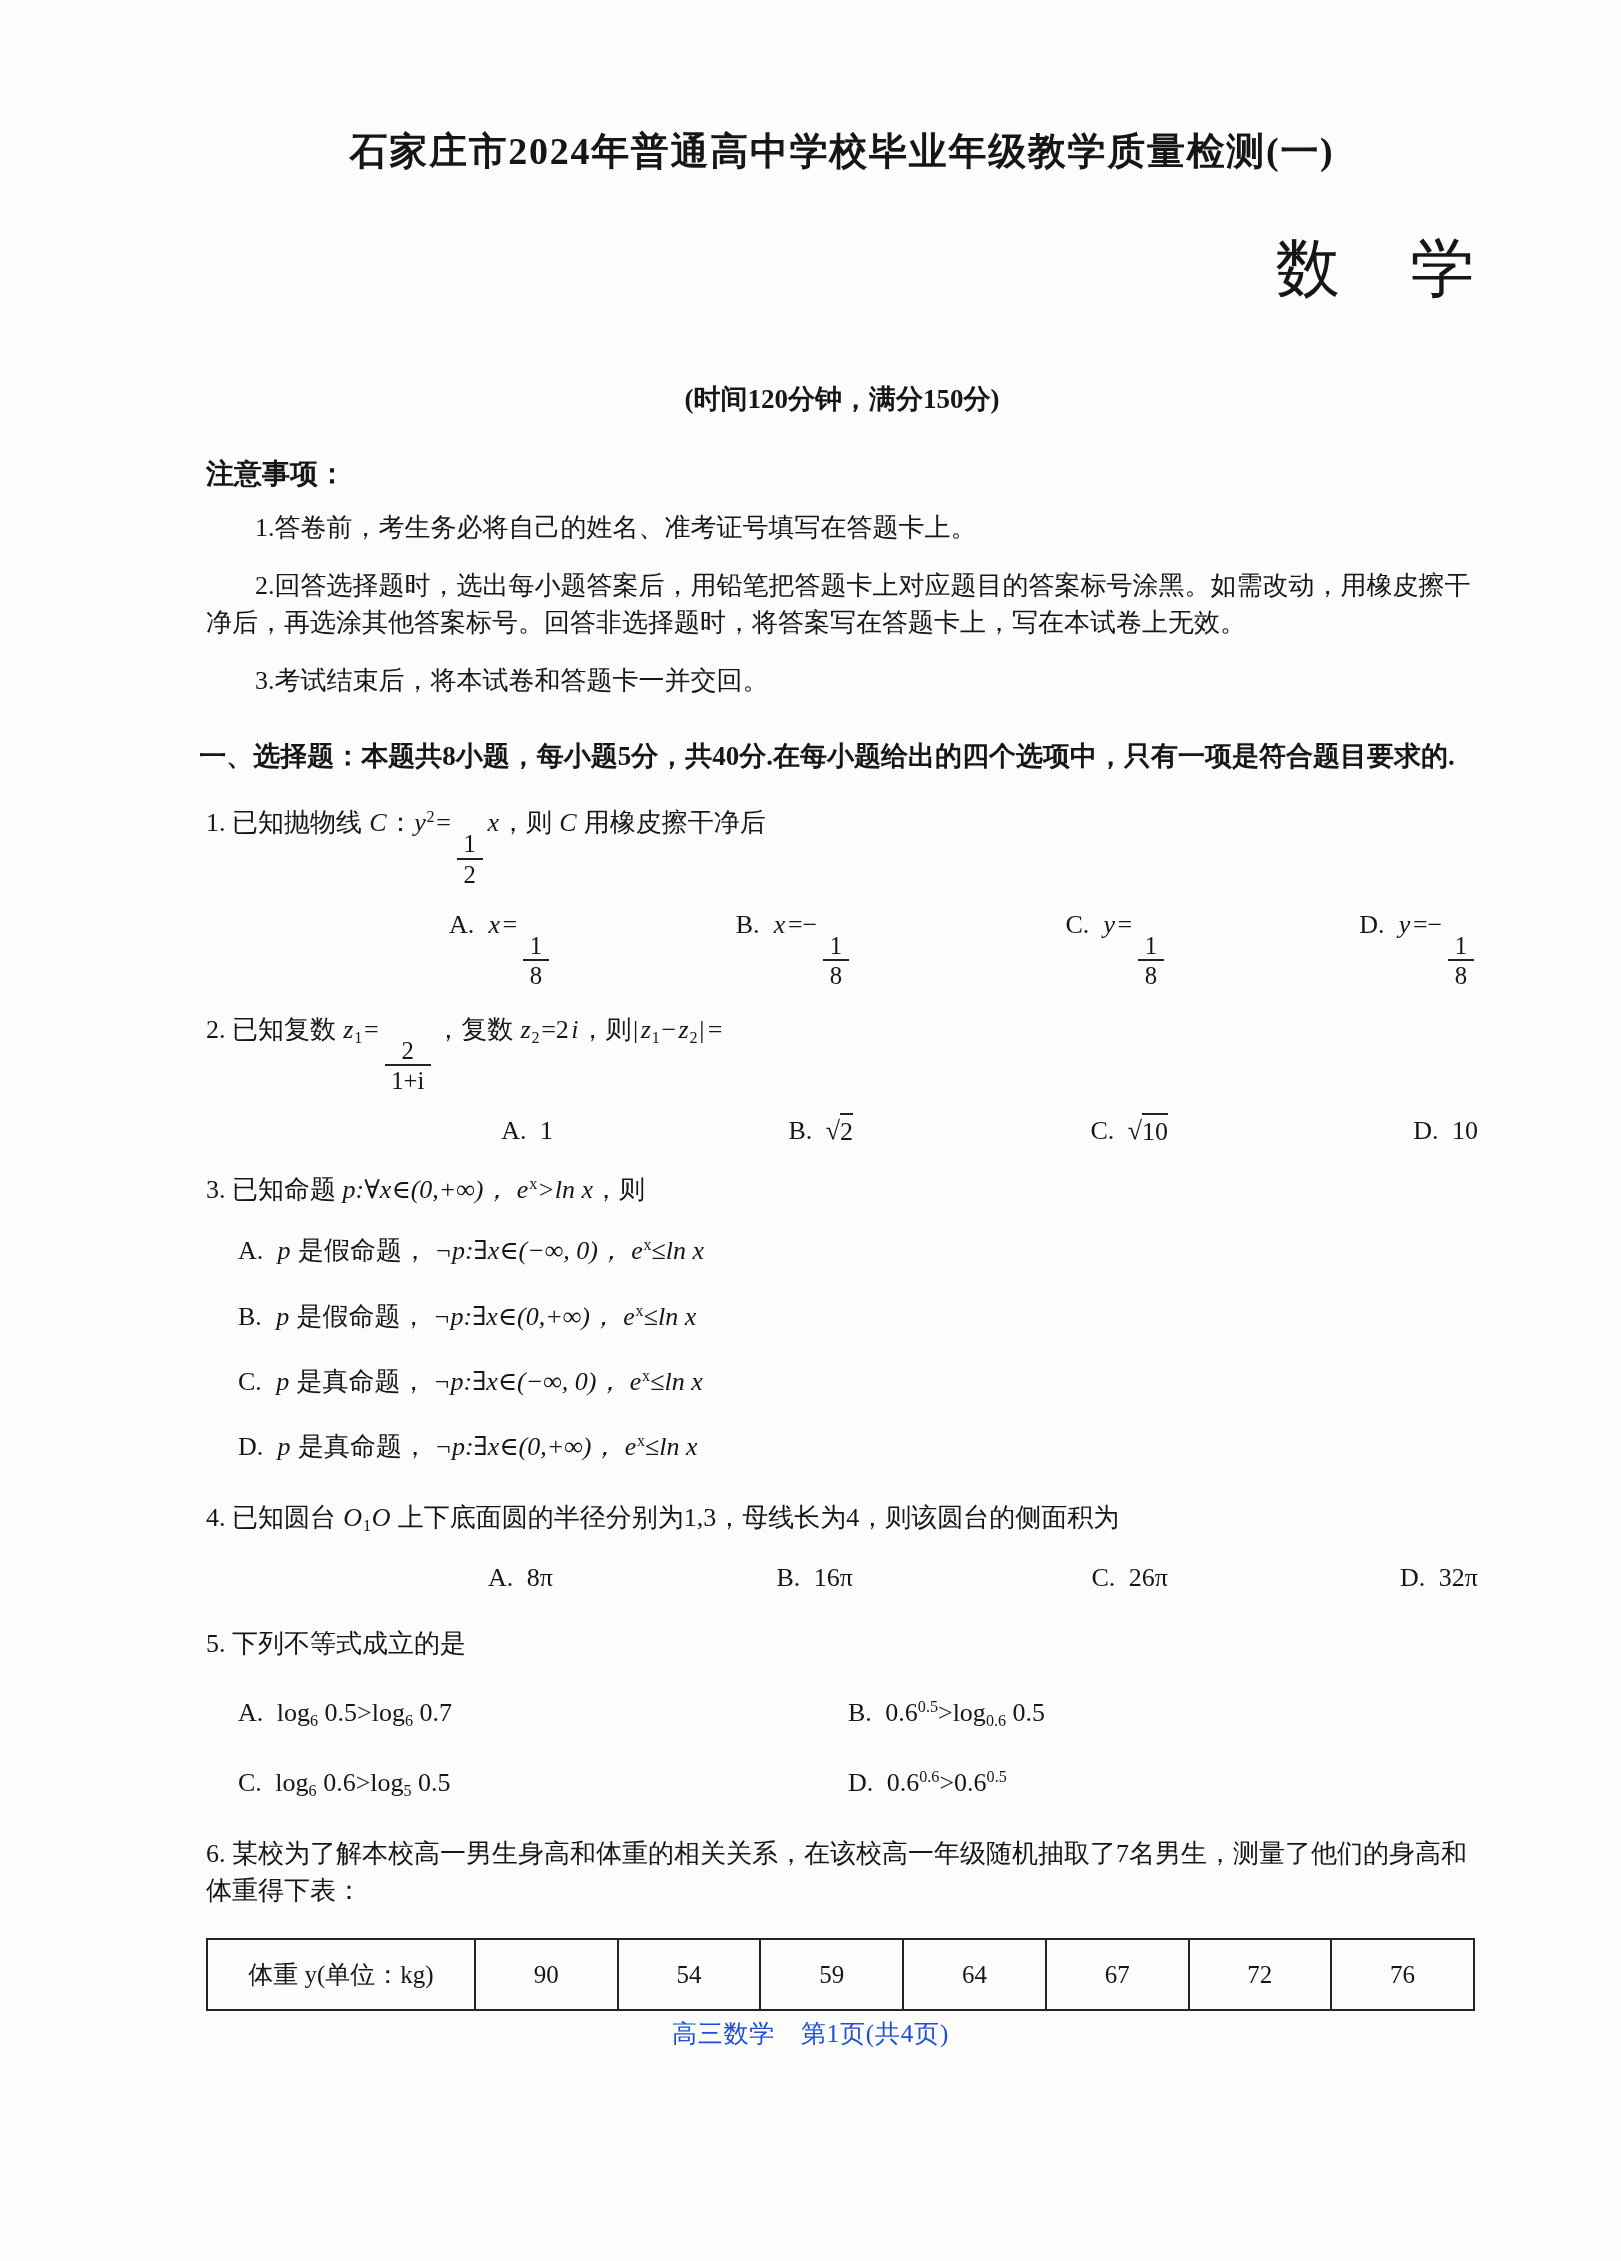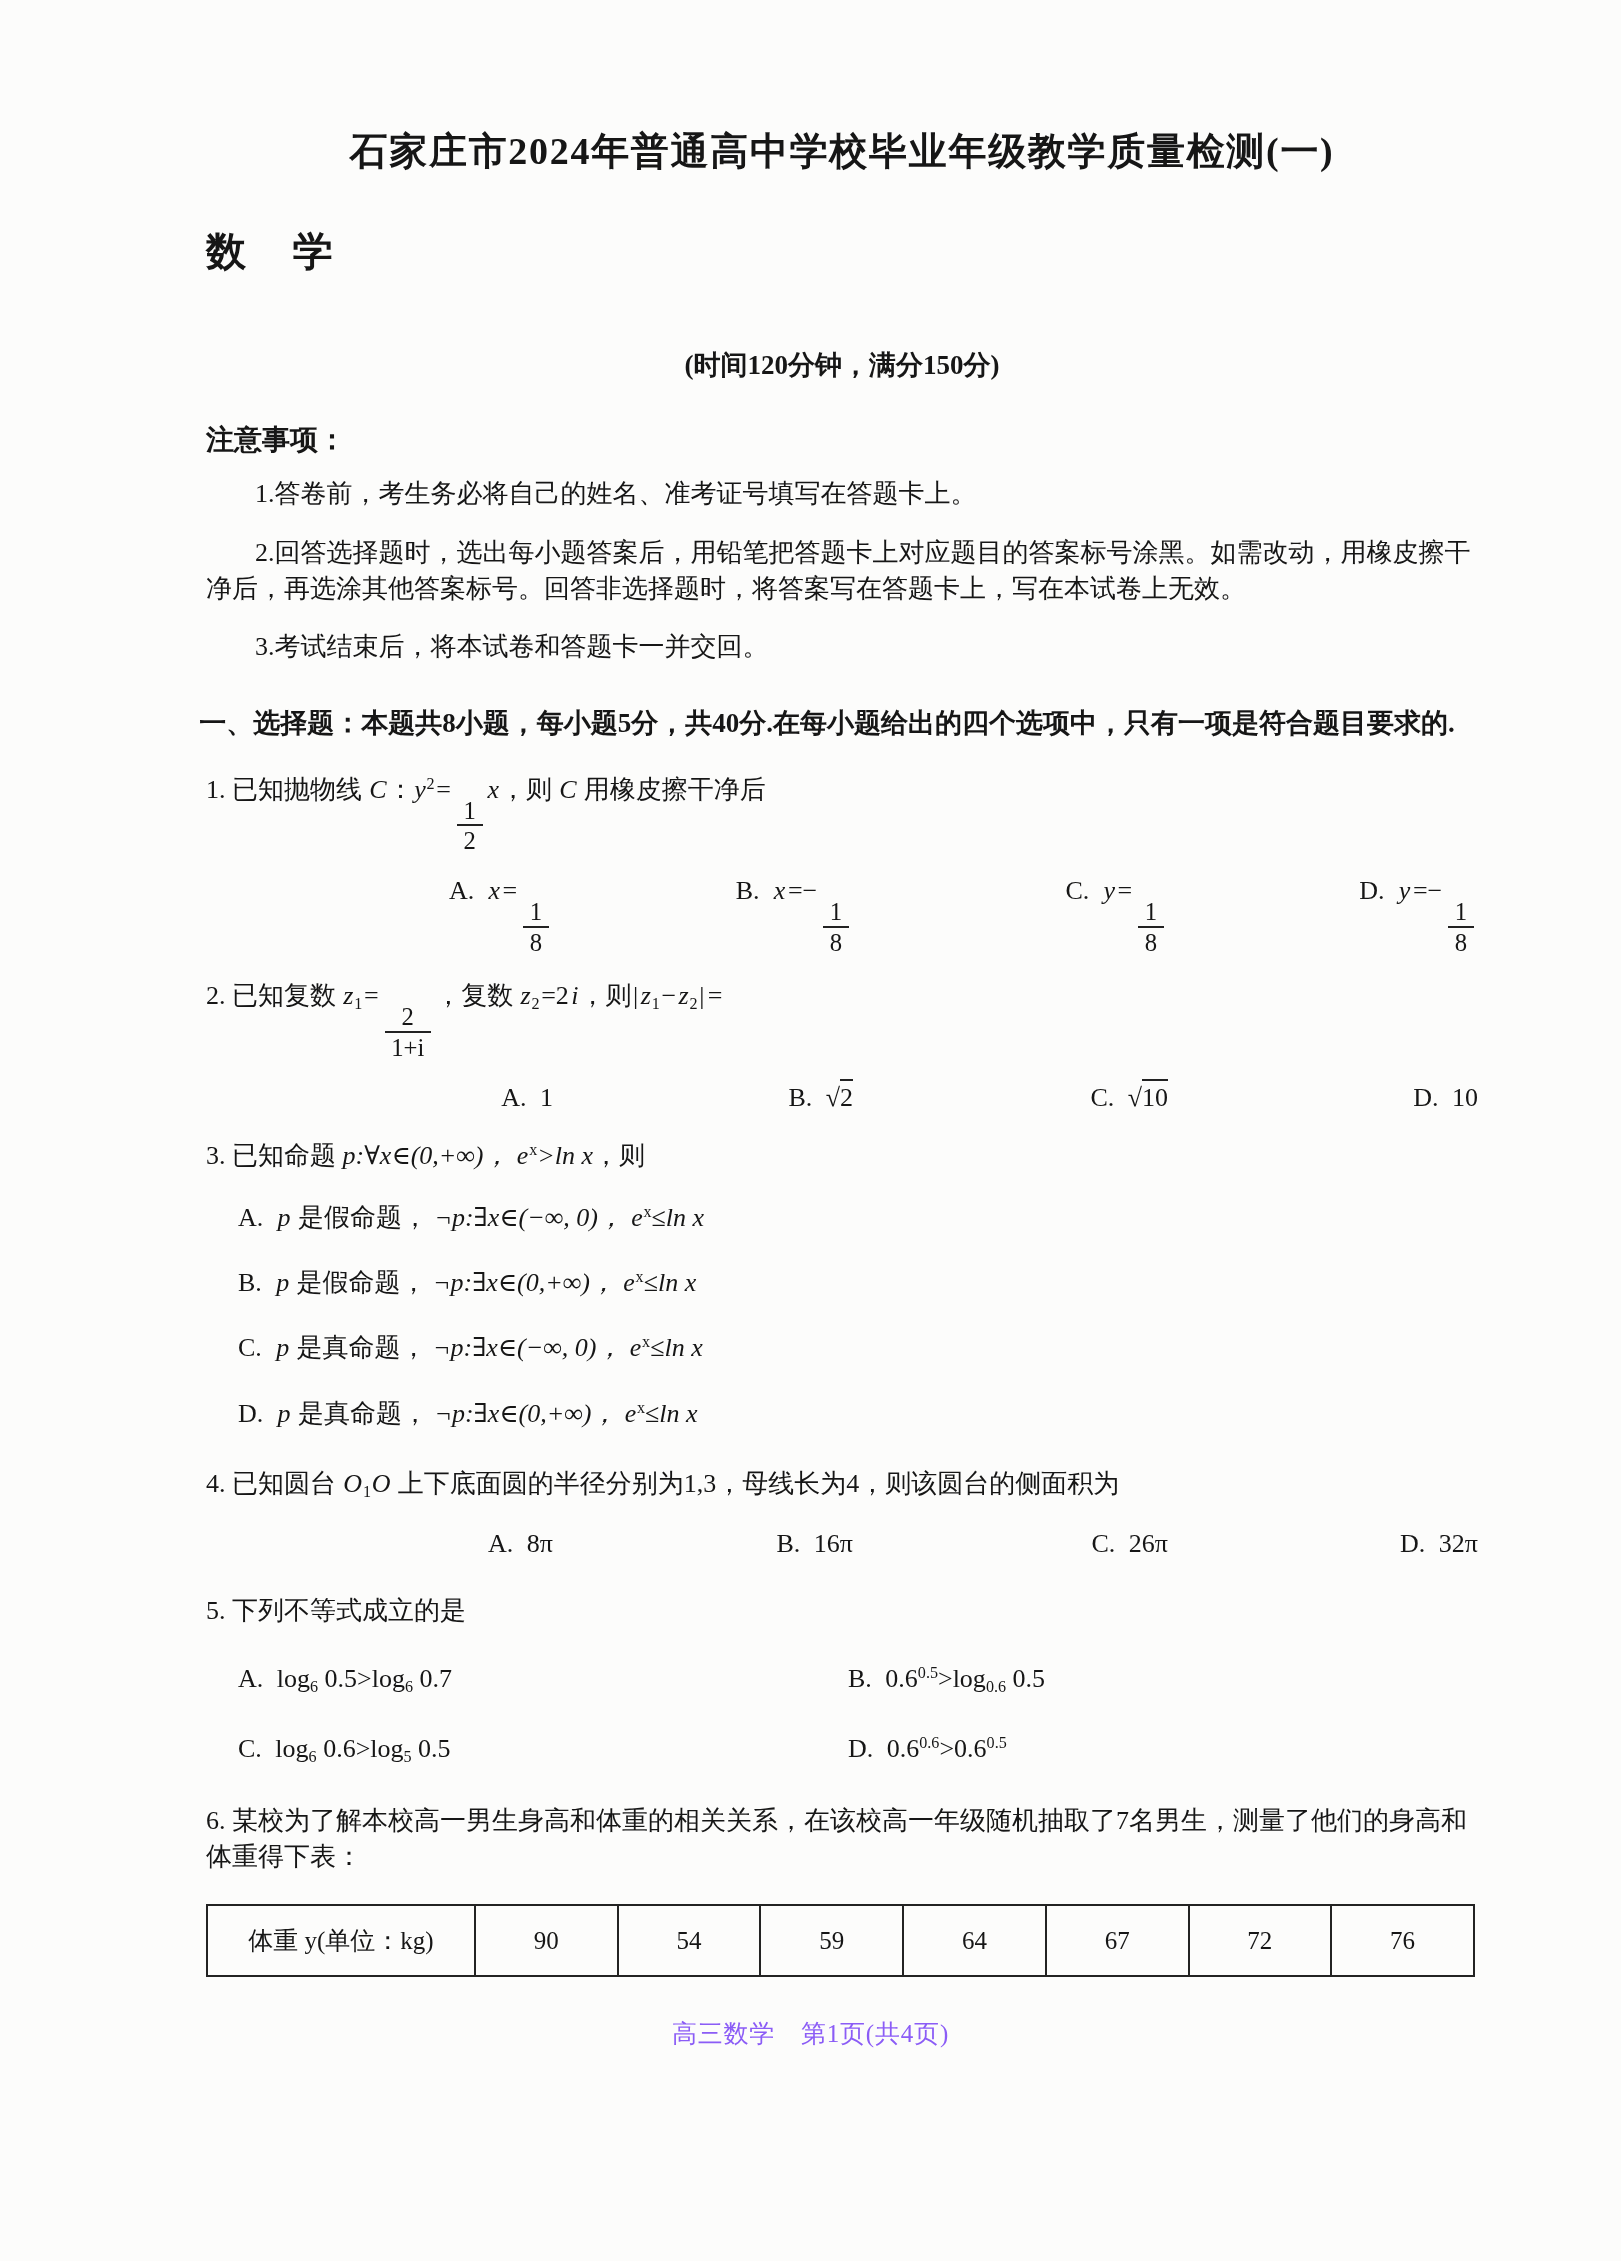--- a/index.html
+++ b/index.html
@@ -5,21 +5,21 @@
   html,body{margin:0;padding:0;background:#e9e9e7;}
   .page{
     width:1621px;height:2261px;box-sizing:border-box;
     background:#fcfcfb;color:#161616;
     padding:125px 143px 0 206px;
     font-family:"Liberation Serif","DejaVu Serif",serif;
     font-size:26px;line-height:1.4;
     position:relative;overflow:hidden;
   }
   .title{font-size:38px;font-weight:700;text-align:center;letter-spacing:1.7px;margin:0 0 46px 0;}
-  .subject{font-size:40px;font-weight:700;text-align:left;margin:0 0 67px 0;letter-spacing:3.4px;}
+  .subject{font-size:64px;font-weight:400;text-align:right;margin:0 0 67px 0;letter-spacing:3.4px;}
   .exam-info{font-size:27px;font-weight:600;text-align:center;margin:0 0 35px 0;}
   .notice-heading{font-weight:700;font-size:28px;margin:0 0 17px 0;}
   .note{margin:0 0 22px 0;text-indent:49px;}
   .note:last-of-type{margin-bottom:39px;}
   .section-heading{font-weight:700;font-size:27px;margin:0 0 29px -6.7px;}
   .q{margin:0;}
   .stem{margin-bottom:11.8px;}
   .opts4{display:grid;grid-template-columns:315px 300px 315px 1fr;align-items:center;margin-left:32px;margin-bottom:22px;text-align:right;}
   .opts2{display:grid;grid-template-columns:610px 1fr;row-gap:34px;margin-left:32px;margin-bottom:35px;}
   .optline{margin-left:32px;margin-bottom:29px;}
@@ -34,21 +34,21 @@
   sub.s{font-size:0.62em;vertical-align:-0.28em;line-height:0;}
   .sqrt{white-space:nowrap;}
   .sqrt .rad{font-style:normal;}
   .sqrt .bar{border-top:2.1px solid #222;padding-top:1.7px;}
   .q2stem,.q1stem{margin-bottom:18.5px;}
   .q6 .stem{margin-bottom:29px;}
   table.hw{border-collapse:collapse;width:1269px;table-layout:fixed;margin:0 0 52px 0;}
   table.hw td{border:2.1px solid #232323;height:67px;text-align:center;font-size:25px;vertical-align:middle;}
   table.hw{border:2.9px solid #232323;}
   table.hw td.rowhead{width:268px;}
-  .footer{position:absolute;left:0;top:2016px;width:1621px;text-align:center;font-size:25px;color:#8b5cf6;}
+  .footer{position:absolute;left:0;top:2016px;width:1621px;text-align:center;font-size:25px;color:#1d4ed8;}
   .footer-inner{letter-spacing:0.8px;}
 </style>
 </head>
 <body>
 
 <div class="page">
 
   <h1 class="title">石家庄市2024年普通高中学校毕业年级教学质量检测(一)</h1>
   <div class="subject">数　学</div>
   <div class="exam-info">(时间120分钟，满分150分)</div>

